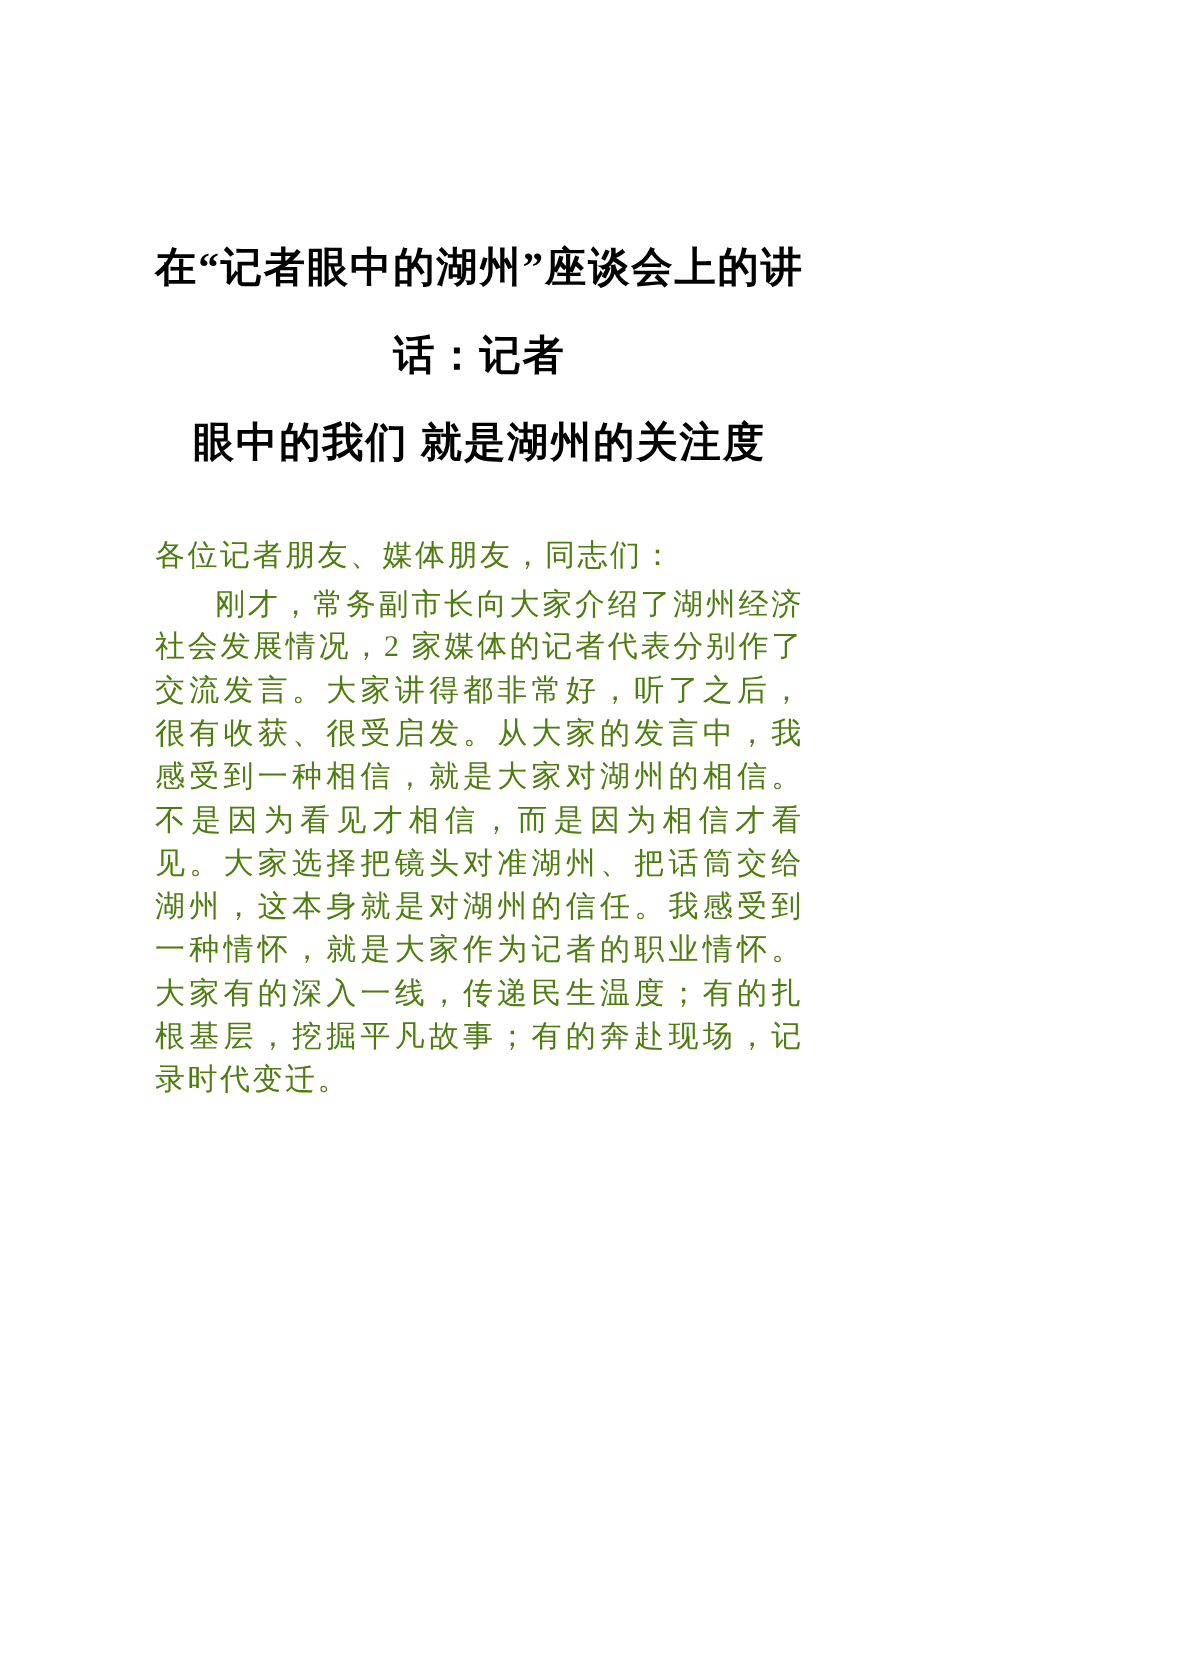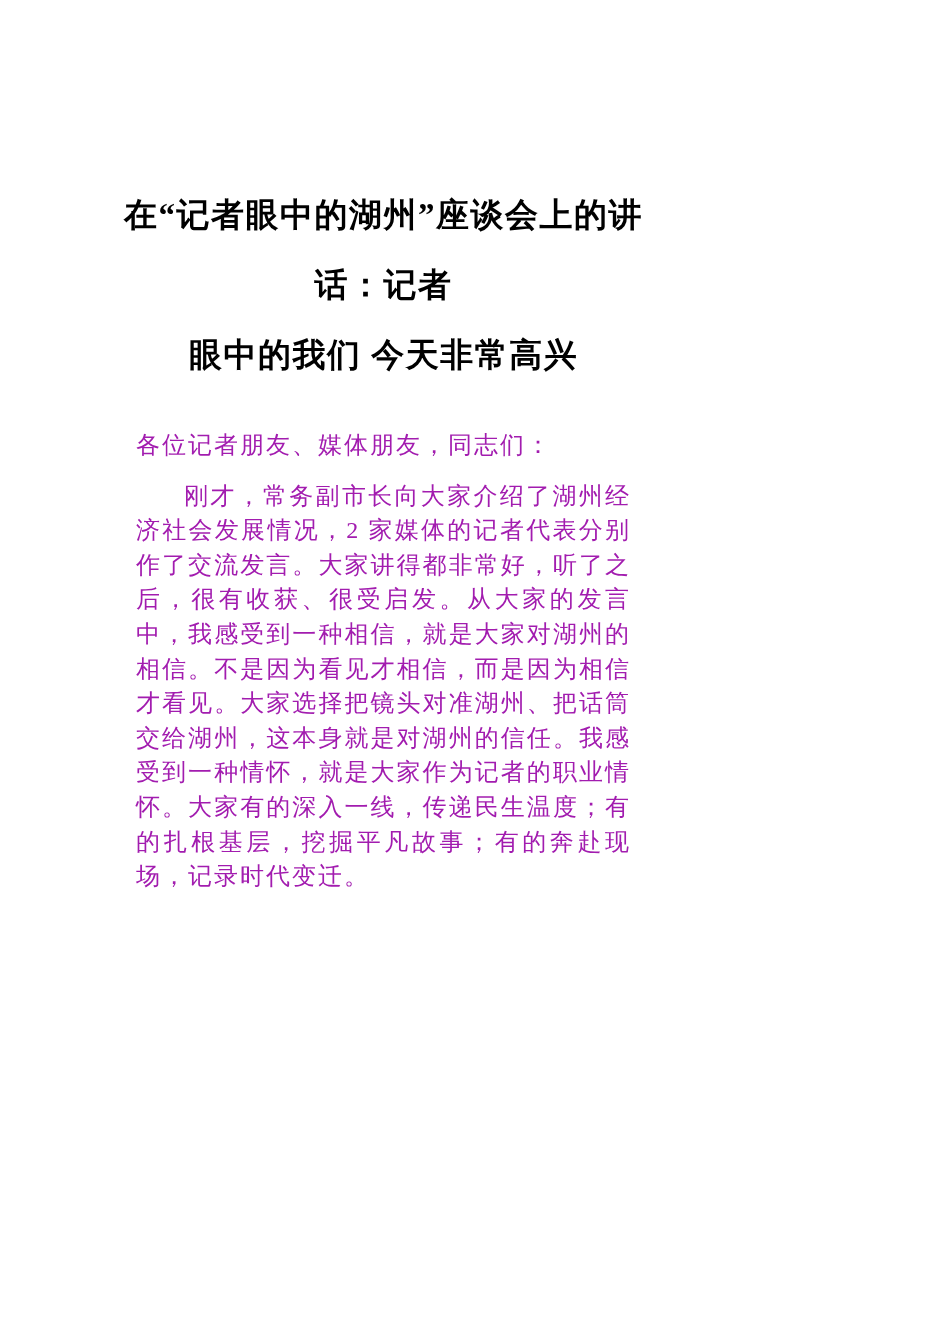--- a/index.html
+++ b/index.html
@@ -26,40 +26,40 @@
     font-weight: bold;
     line-height: 70px;
     text-align: center;
     letter-spacing: 1.5px;
     color: #000000;
   }
   .title-line {
     display: block;
   }
   .body-para {
-    margin: 16px;
+    margin: 4px;
     font-size: 24px;
     line-height: 34.6px;
     letter-spacing: 2px;
     text-align: justify;
     text-justify: inter-ideograph;
-    color: #a21caf;
+    color: #4d7c0f;
     font-weight: 400;
   }
   .body-para.indent {
     text-indent: 2em;
   }
 </style>
 </head>
 <body>
 
 <div class="page">
   <h1 class="doc-title">
     <span class="title-line">在“记者眼中的湖州”座谈会上的讲话：记者</span>
-    <span class="title-line">眼中的我们 今天非常高兴</span>
+    <span class="title-line">眼中的我们 就是湖州的关注度</span>
   </h1>
 
   <p class="body-para">各位记者朋友、媒体朋友，同志们：</p>
 
 
 
   <p class="body-para indent">刚才，常务副市长向大家介绍了湖州经济社会发展情况，2 家媒体的记者代表分别作了交流发言。大家讲得都非常好，听了之后，很有收获、很受启发。从大家的发言中，我感受到一种相信，就是大家对湖州的相信。不是因为看见才相信，而是因为相信才看见。大家选择把镜头对准湖州、把话筒交给湖州，这本身就是对湖州的信任。我感受到一种情怀，就是大家作为记者的职业情怀。大家有的深入一线，传递民生温度；有的扎根基层，挖掘平凡故事；有的奔赴现场，记录时代变迁。</p>
 </div>
 
 </body></html>

